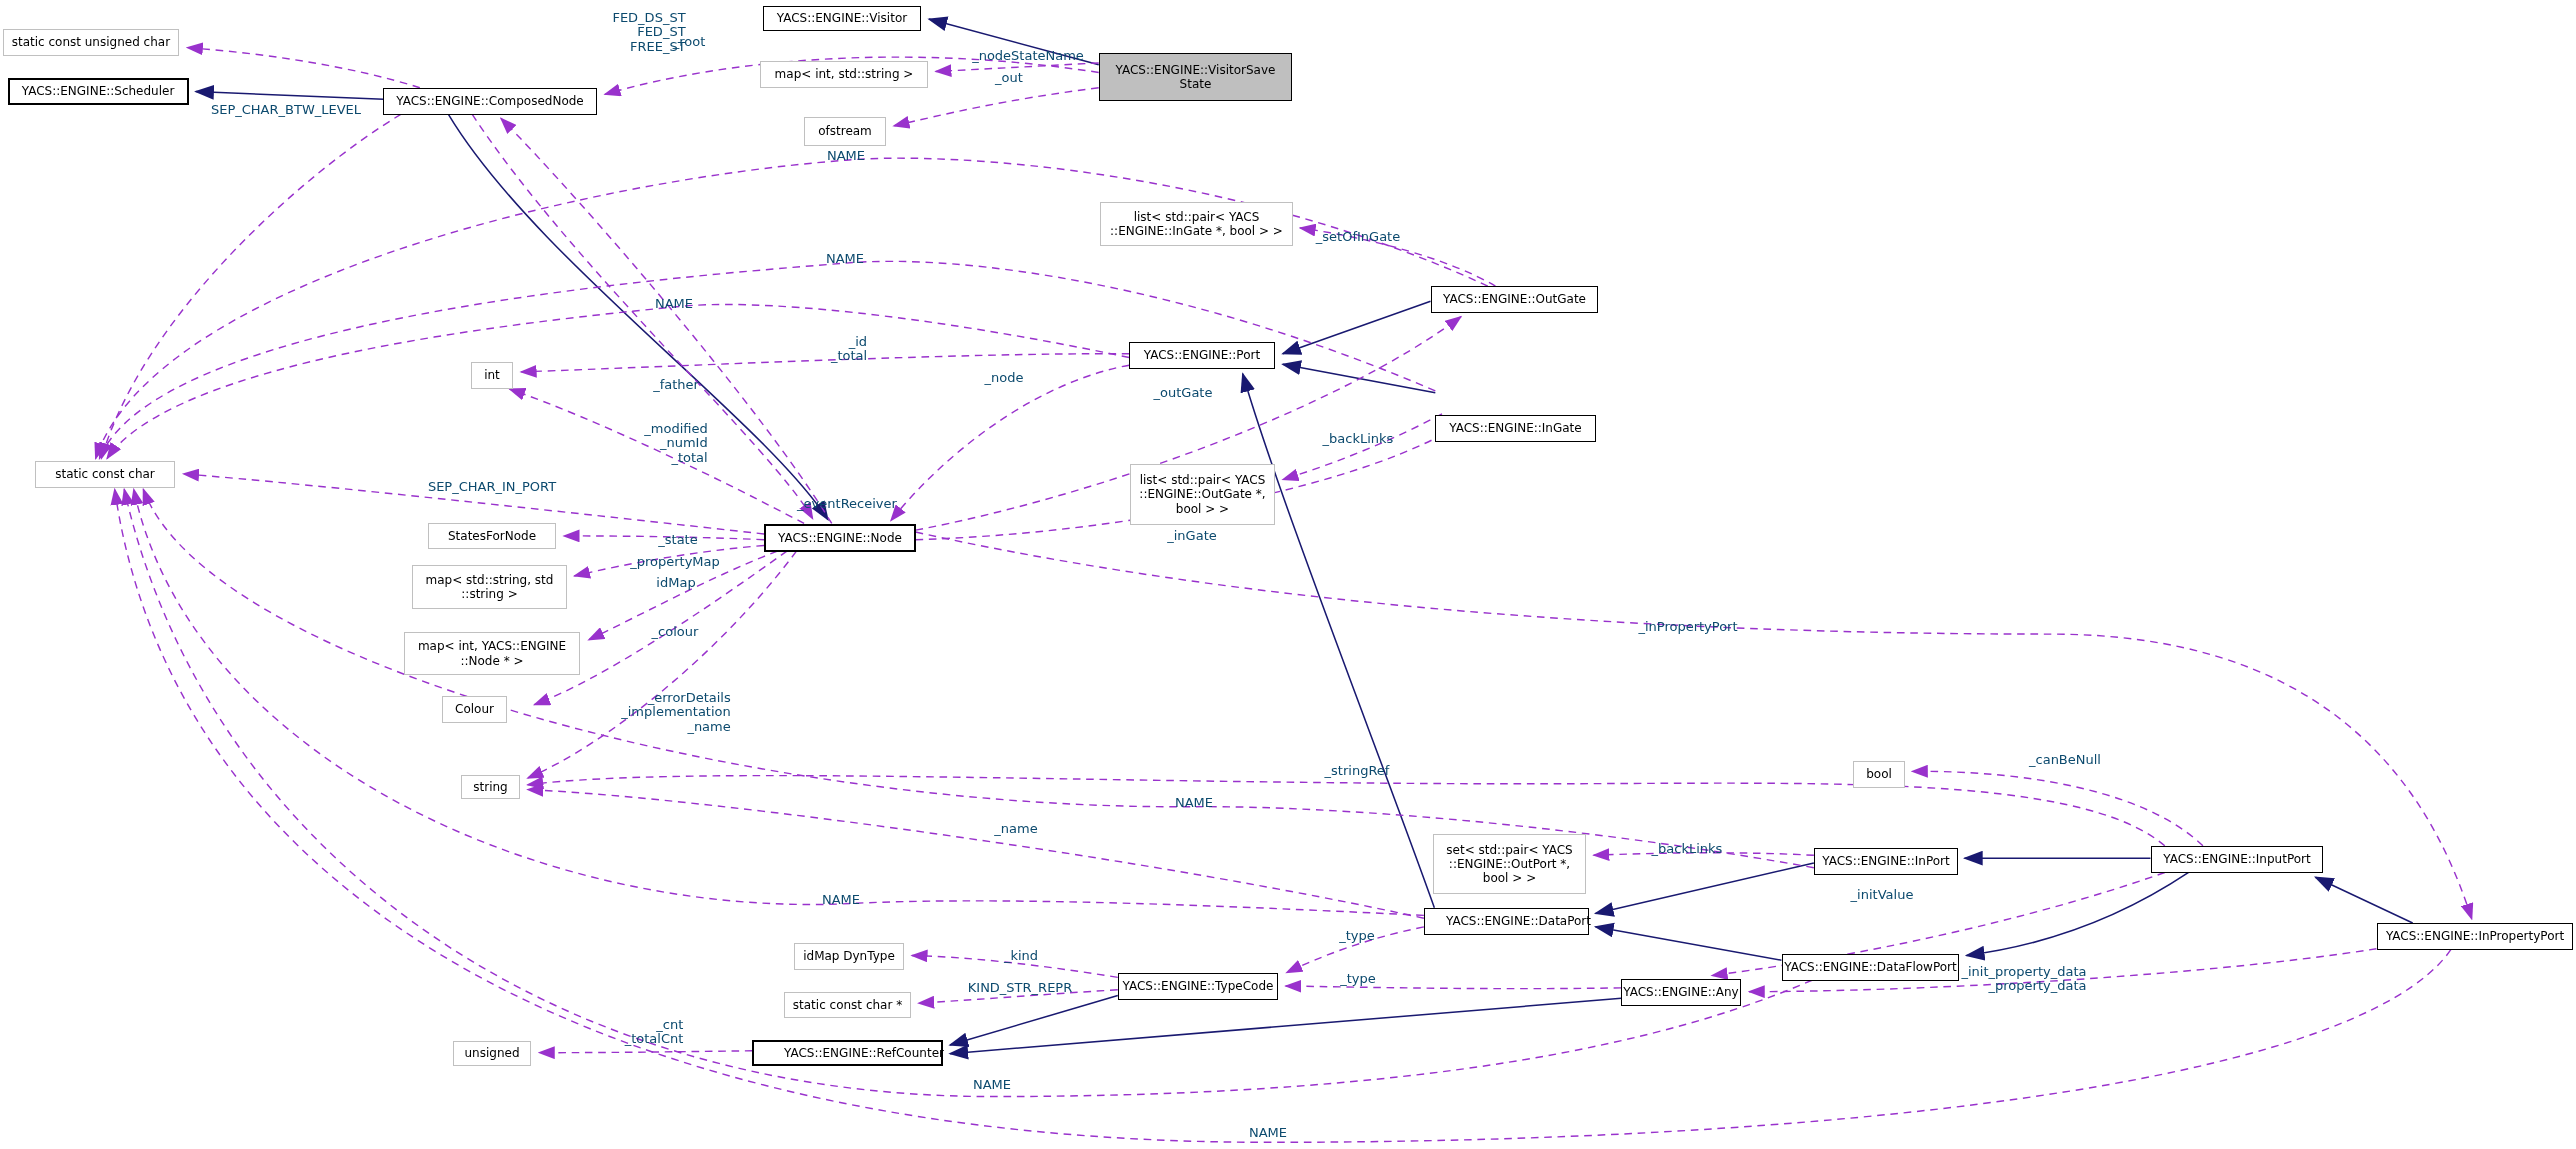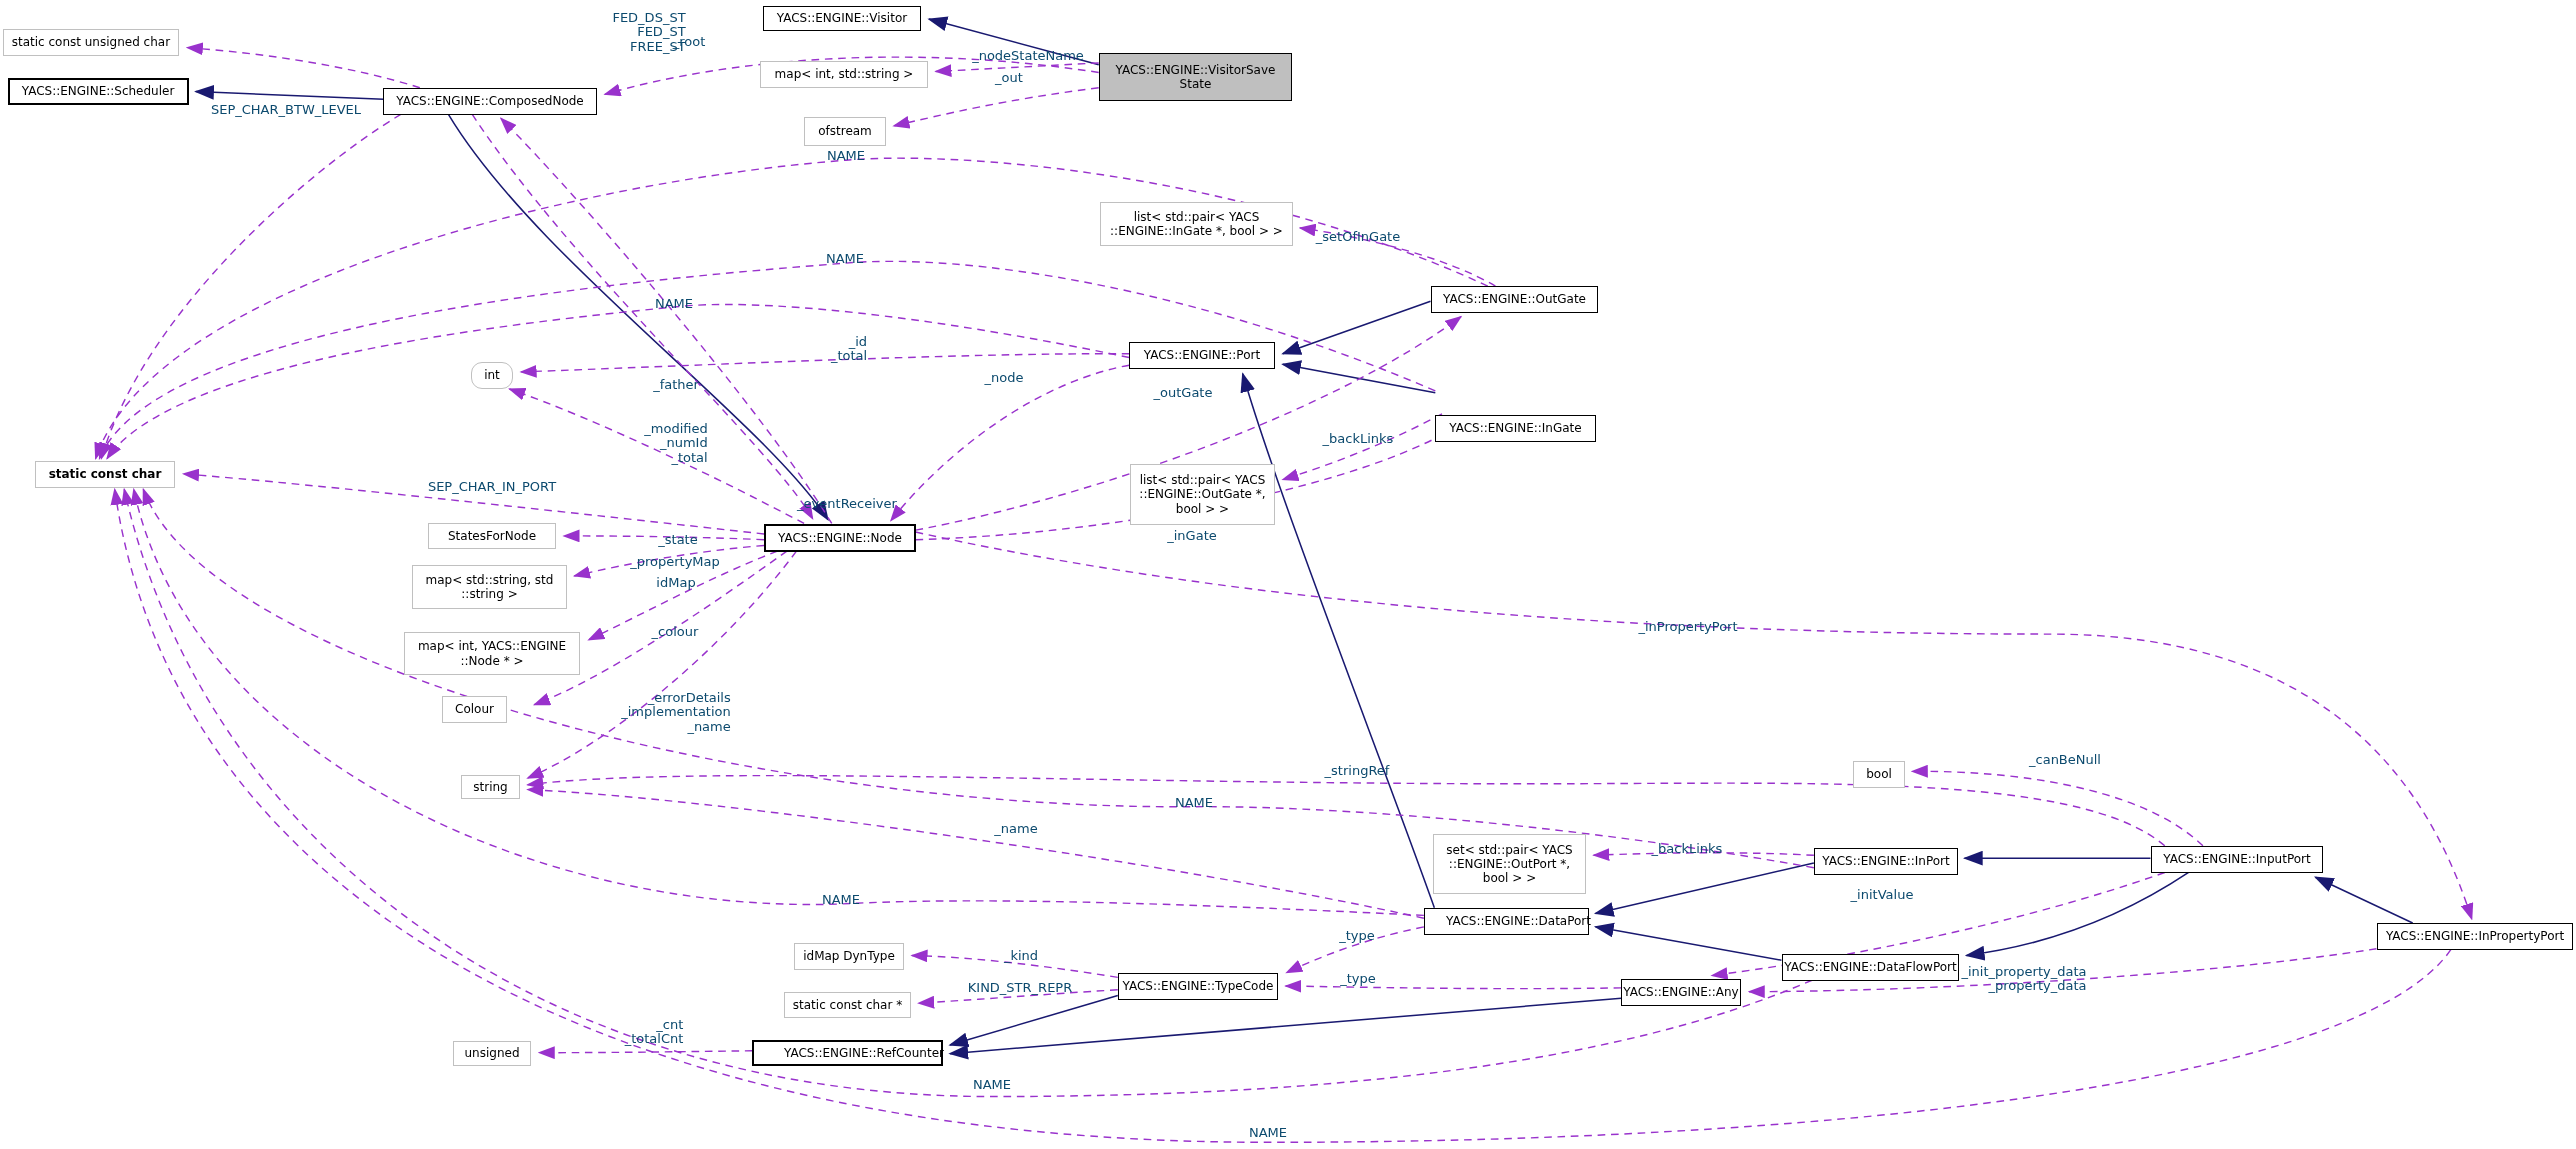--- a/index.html
+++ b/index.html
@@ -90,22 +90,22 @@
   </svg>
 
   <div class="n p" style="left:2.9px;top:29px;width:176px;height:27px;">static const unsigned char</div>
   <div class="n bold" style="left:7.6px;top:78px;width:181px;height:27px;">YACS::ENGINE::Scheduler</div>
   <div class="n" style="left:383px;top:88px;width:214px;height:27px;">YACS::ENGINE::ComposedNode</div>
   <div class="n" style="left:763px;top:5.7px;width:158px;height:25px;">YACS::ENGINE::Visitor</div>
   <div class="n p" style="left:760px;top:61px;width:168px;height:27px;">map&lt; int, std::string &gt;</div>
   <div class="n p" style="left:804px;top:117px;width:82px;height:29px;">ofstream</div>
   <div class="n sel" style="left:1099px;top:53px;width:193px;height:48px;">YACS::ENGINE::VisitorSave
 State</div>
-  <div class="n p" style="left:35px;top:461px;width:140px;height:27px;font-weight:bold;">static const char</div>
-  <div class="n p" style="left:471px;top:362px;width:42px;height:27px;border-radius:11px;">int</div>
+  <div class="n p" style="left:35px;top:461px;width:140px;height:27px;">static const char</div>
+  <div class="n p" style="left:471px;top:362px;width:42px;height:27px;">int</div>
   <div class="n p" style="left:428px;top:523px;width:128px;height:26px;text-align:center;">StatesForNode</div>
   <div class="n p" style="left:412px;top:565px;width:155px;height:44px;">map&lt; std::string, std
 ::string &gt;</div>
   <div class="n p" style="left:404px;top:632px;width:176px;height:43px;">map&lt; int, YACS::ENGINE
 ::Node * &gt;</div>
   <div class="n p" style="left:442px;top:696px;width:65px;height:27px;">Colour</div>
   <div class="n bold" style="left:764px;top:524px;width:152px;height:28px;">YACS::ENGINE::Node</div>
   <div class="n p" style="left:461px;top:775px;width:59px;height:24px;">string</div>
   <div class="n" style="left:1129px;top:342px;width:146px;height:27px;">YACS::ENGINE::Port</div>
   <div class="n" style="left:1431px;top:286px;width:167px;height:27px;">YACS::ENGINE::OutGate</div>

